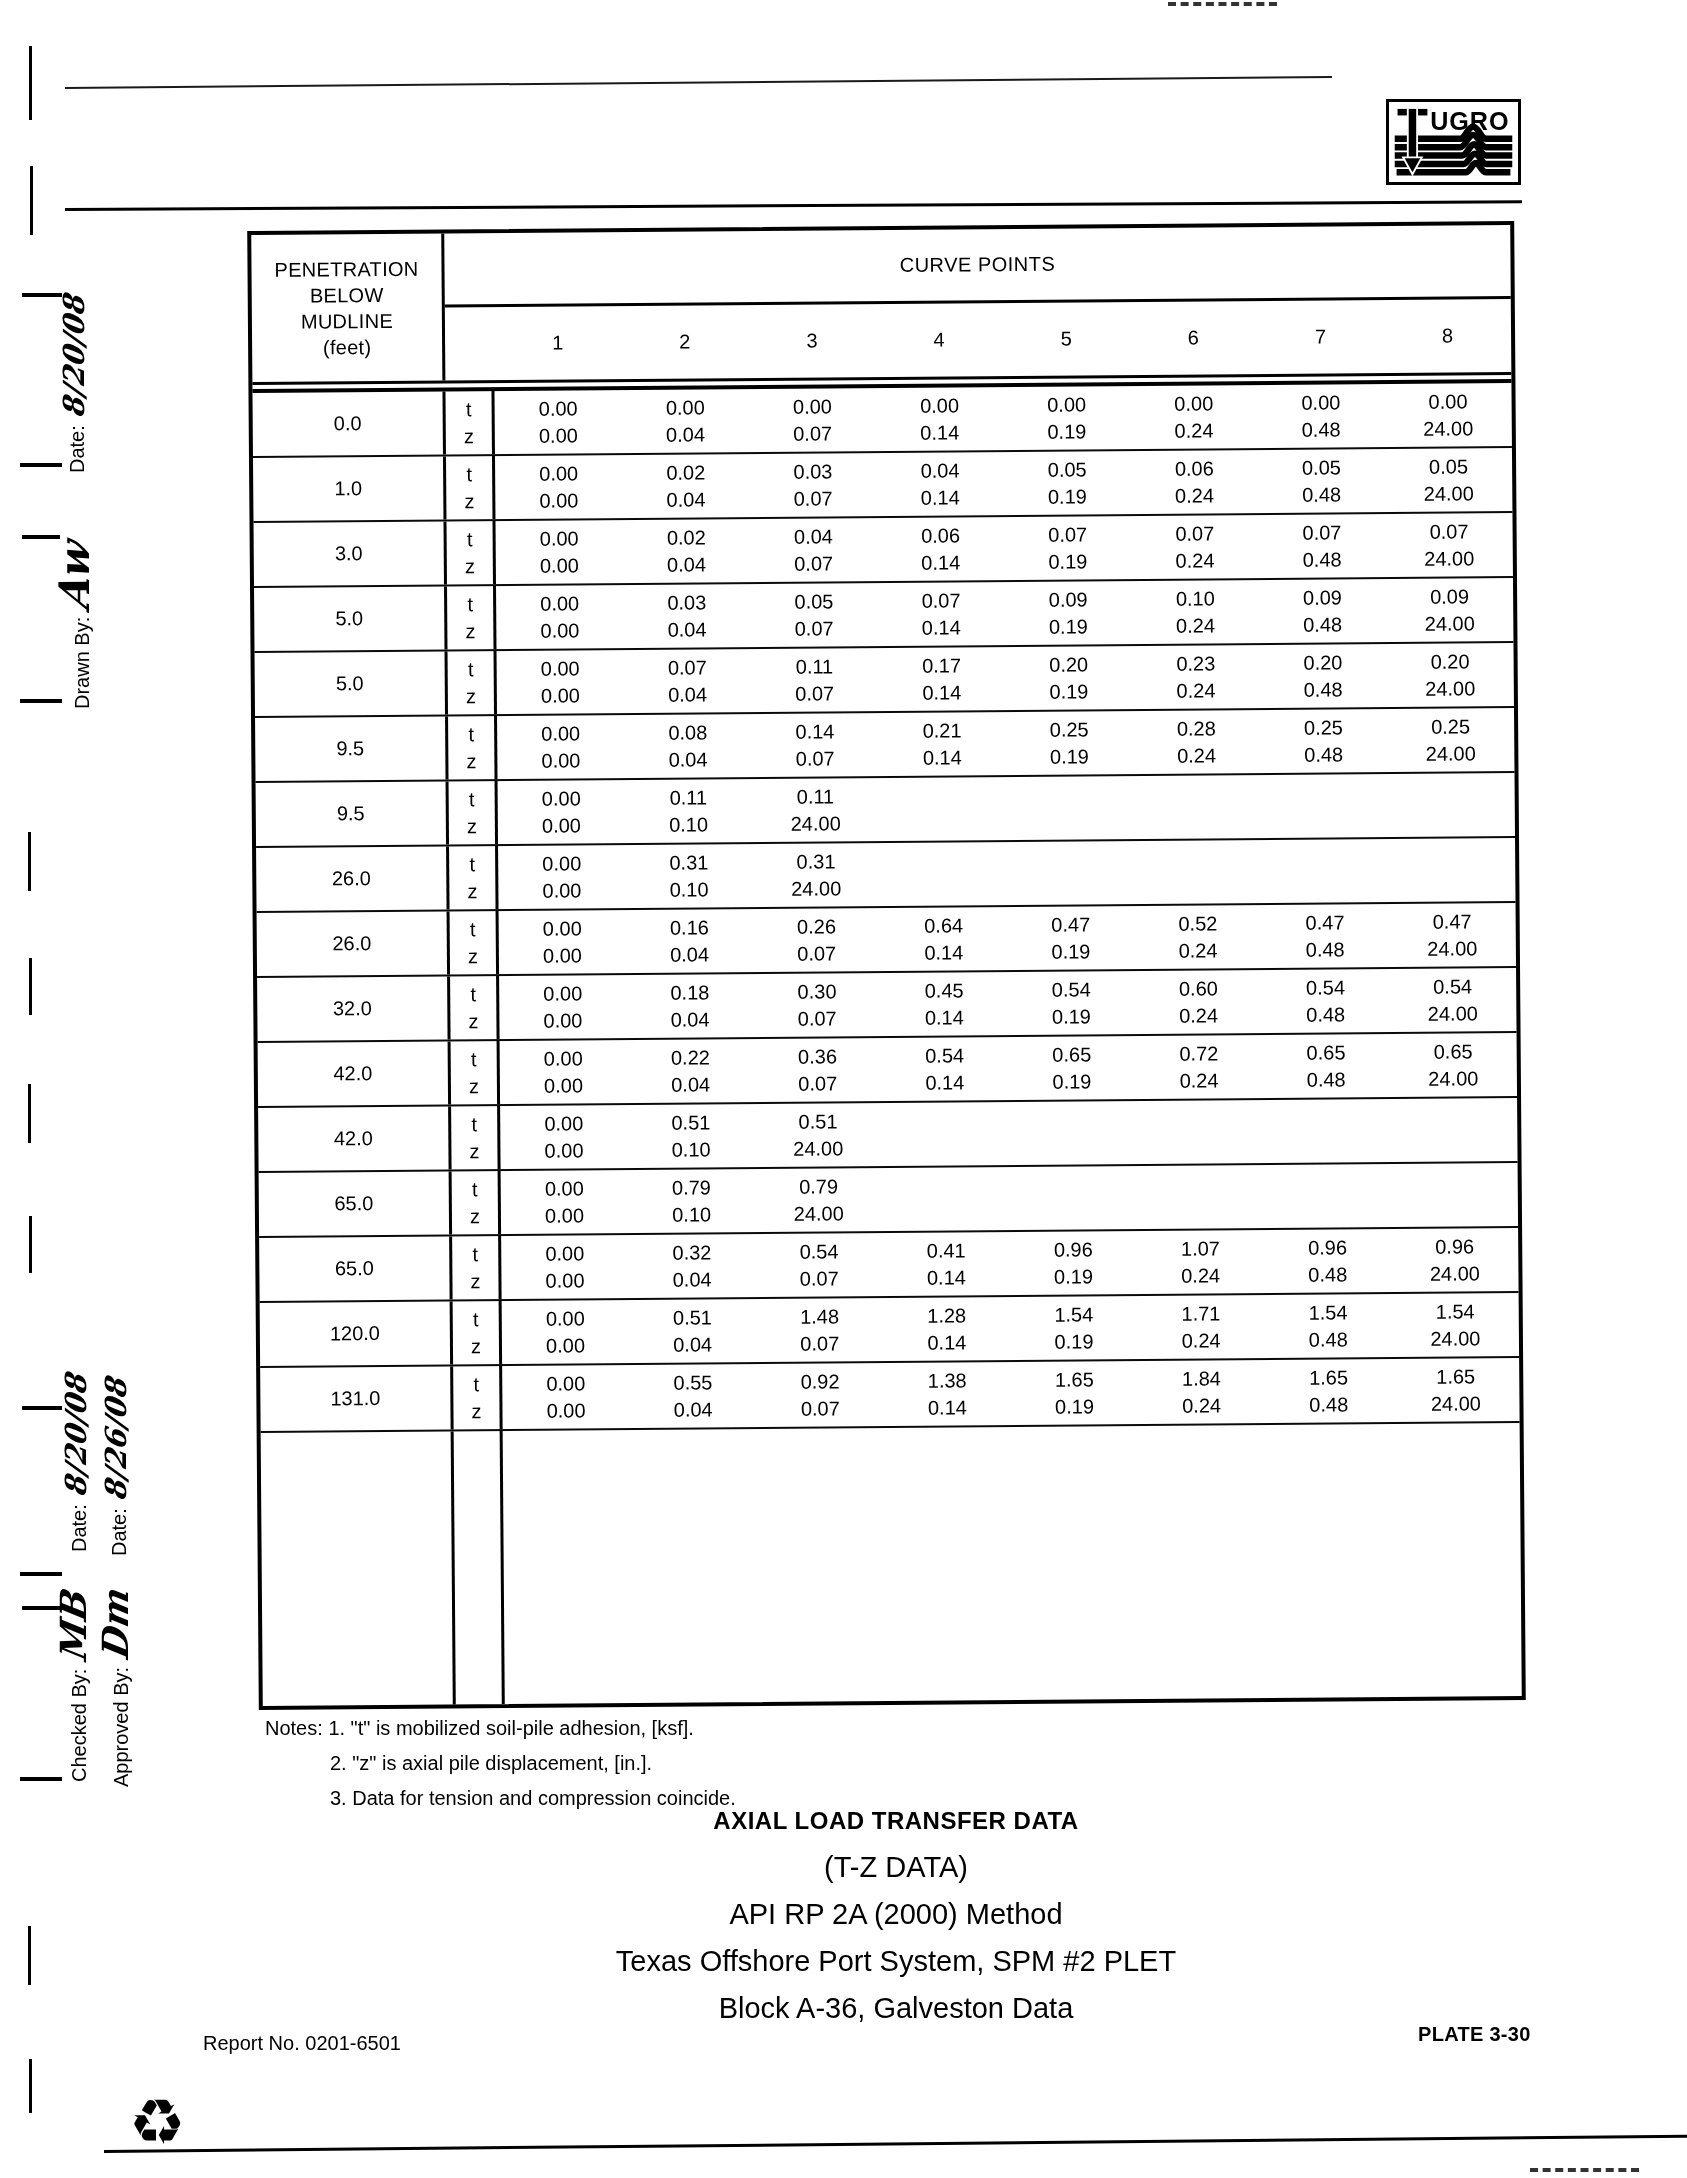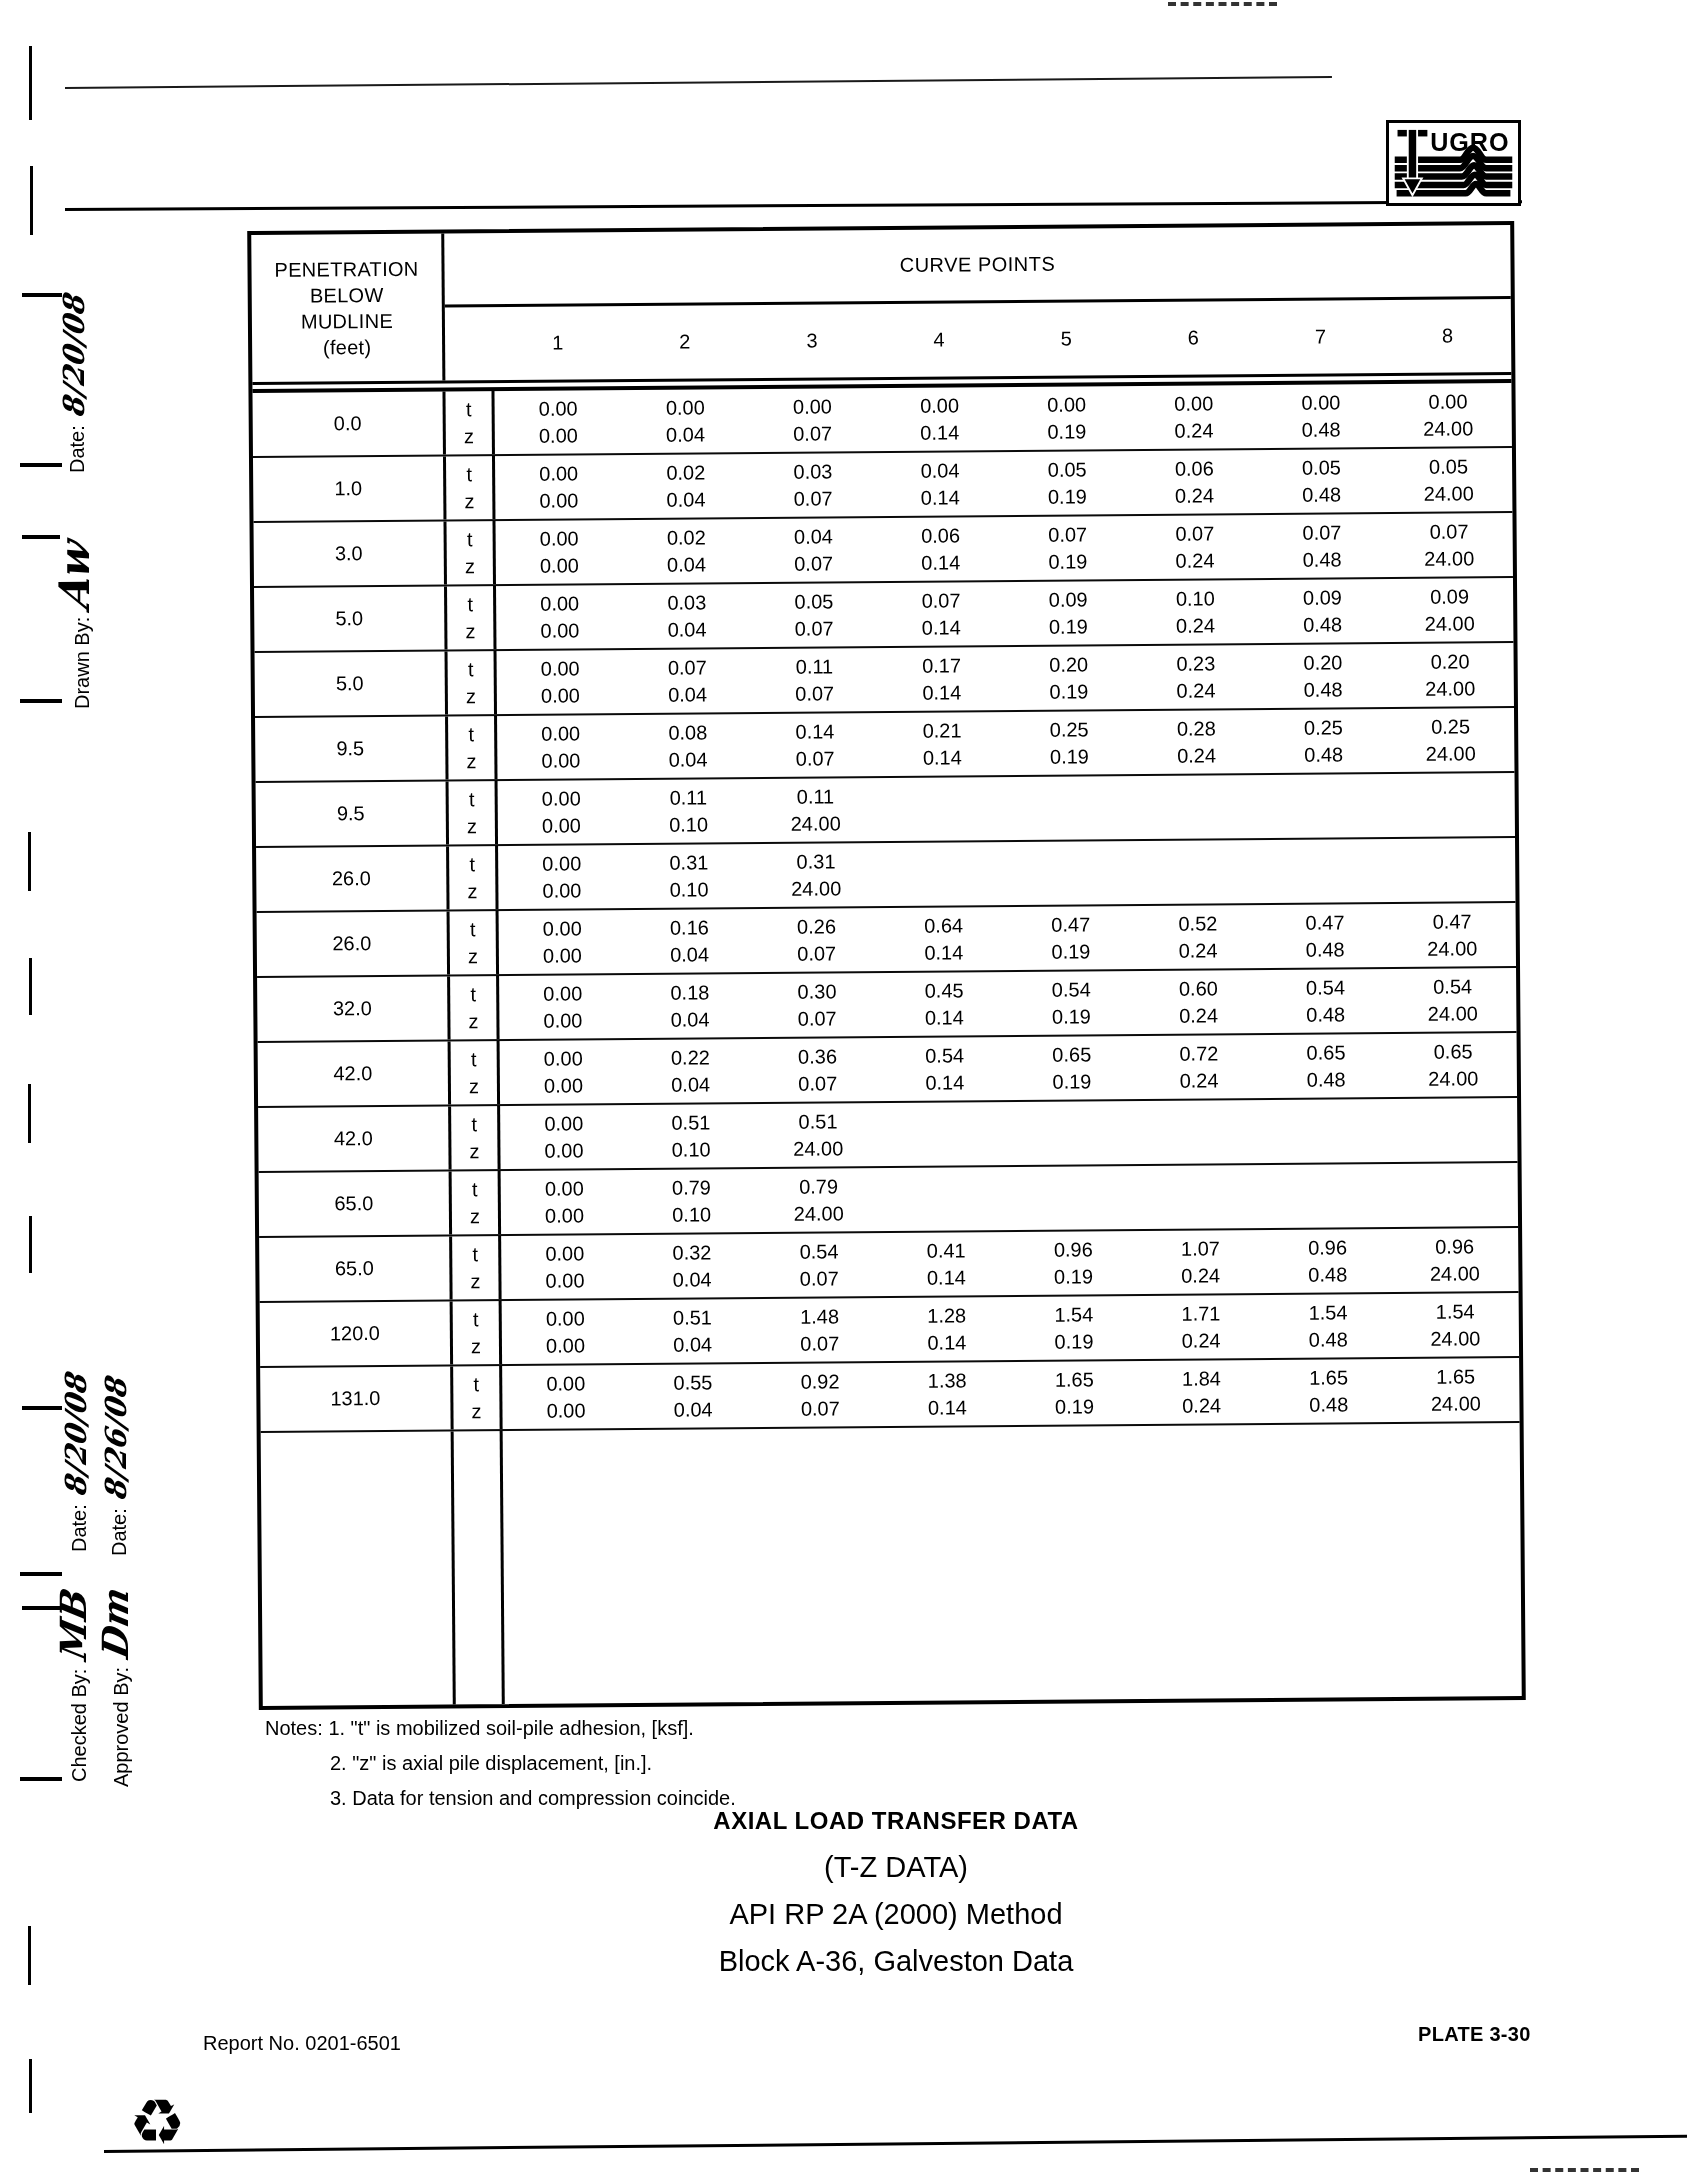--- a/index.html
+++ b/index.html
@@ -12,21 +12,21 @@
   
   .rule{position:absolute;background:#000;transform-origin:left center;}
   .rule-faint{position:absolute;background:#1a1a1a;transform-origin:left center;}
   .tick-v{position:absolute;width:3px;background:#000;}
   .tick-h{position:absolute;height:4px;background:#000;}
   .smudge{position:absolute;border-top:4px dashed #333;}
   
   .logo-box{
     position:absolute;left:1386px;top:99px;width:135px;height:86px;
     border:3px solid #000;box-sizing:border-box;background:#fff;
-    display:flex;align-items:center;justify-content:center;margin-top:21px;
+    display:flex;align-items:center;justify-content:center;
   }
   
   .dtable{
     position:absolute;left:253px;top:226px;width:1267px;height:1479px;
     border:4px solid #000;box-sizing:border-box;
     display:flex;flex-direction:column;
     transform:rotate(-0.45deg);
     background:#fff;
   }
   .thead{display:flex;height:147px;border-bottom:3px solid #000;}
@@ -614,20 +614,21 @@
     <span>1.  "t" is mobilized soil-pile adhesion, [ksf].</span>
   </div>
   <div class="indent">2.  "z" is axial pile displacement, [in.].</div>
   <div class="indent">3. Data for tension and compression coincide.</div>
 </div>
 
 <div class="title-block">
   <div class="tb1">AXIAL LOAD TRANSFER DATA</div>
   <div class="tbn">(T-Z DATA)</div>
   <div class="tbn">API RP 2A (2000) Method</div>
+  <div class="tbn">Texas Offshore Port System, SPM #2 PLET</div>
   <div class="tbn">Block A-36, Galveston Data</div>
 </div>
 
 <div class="report-no">Report No. 0201-6501</div>
 <div class="plate">PLATE 3-30</div>
 
 <div class="vwrap" style="left:57px;top:473px;">
   <div class="vinner">
     <span>Date:</span>
     <span class="hw hw-date">8/20/08</span>

